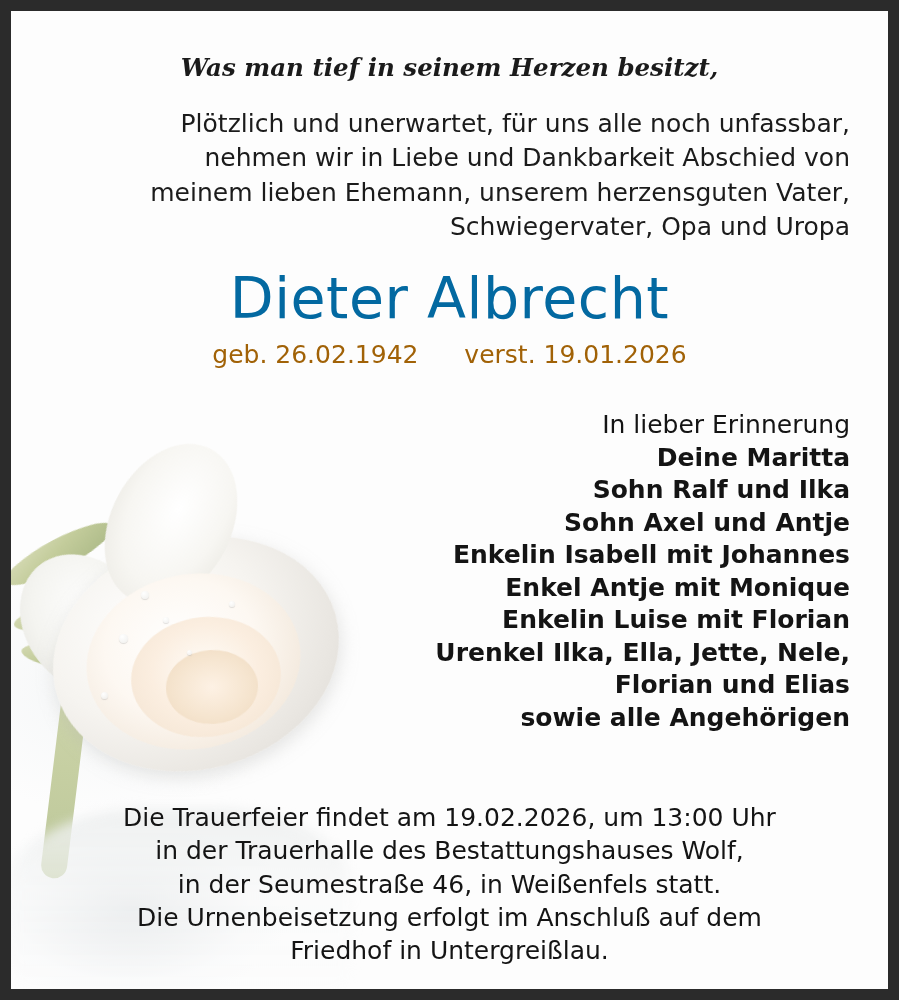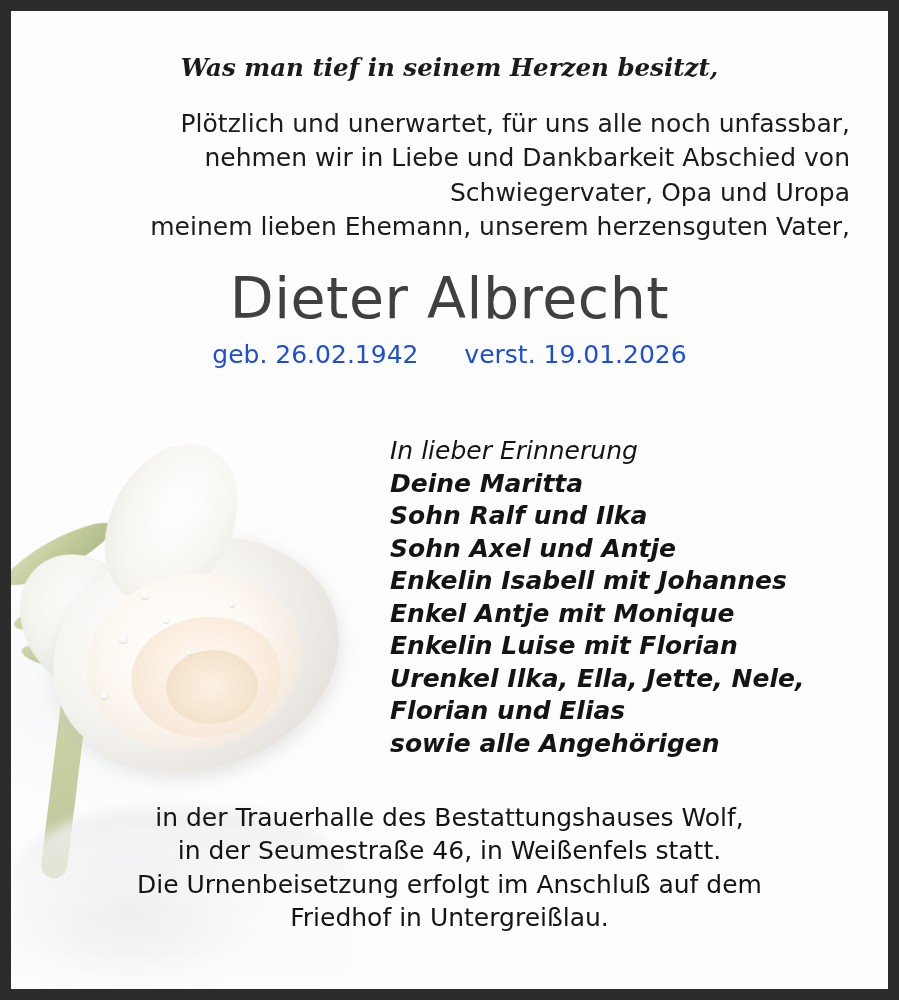--- a/index.html
+++ b/index.html
@@ -139,39 +139,38 @@
     font-size: 25px;
     line-height: 1.38;
     color: #1b1b1b;
     margin: 22px 0 0 0;
   }
   .intro div { white-space: nowrap; }
   .name {
     text-align: center;
     font-size: 57px;
     line-height: 1.05;
-    color: #404040;
+    color: #0369a1;
     margin: 24px 0 0 0;
     letter-spacing: 0.5px;
   }
   .dates {
     text-align: center;
     font-size: 25px;
-    color: #1d4ed8;
+    color: #a16207;
     margin: 12px 0 0 0;
   }
   .dates .gap { display: inline-block; width: 30px; }
   .mourners {
     position: absolute;
     right: 38px;
-    top: 424px;
+    top: 398px;
     width: 460px;
-    text-align: left;
+    text-align: right;
     color: #141414;
-    font-style: italic;
   }
   .mourners .lead {
     font-size: 25px;
     font-weight: normal;
     line-height: 1.3;
   }
   .mourners .fam {
     font-size: 25px;
     font-weight: bold;
     line-height: 1.3;
@@ -217,22 +216,22 @@
 
     <div class="content">
 
       <div class="verse">
         <div>Was man tief in seinem Herzen besitzt,</div>
       </div>
 
       <div class="intro">
         <div>Plötzlich und unerwartet, für uns alle noch unfassbar,</div>
         <div>nehmen wir in Liebe und Dankbarkeit Abschied von</div>
+        <div>meinem lieben Ehemann, unserem herzensguten Vater,</div>
         <div>Schwiegervater, Opa und Uropa</div>
-        <div>meinem lieben Ehemann, unserem herzensguten Vater,</div>
       </div>
 
       <div class="name">Dieter Albrecht</div>
 
       <div class="dates">
         <span>geb. 26.02.1942</span>
         <span class="gap"></span>
         <span>verst. 19.01.2026</span>
       </div>
 
@@ -243,20 +242,21 @@
         <div class="fam">Sohn Axel und Antje</div>
         <div class="fam">Enkelin Isabell mit Johannes</div>
         <div class="fam">Enkel Antje mit Monique</div>
         <div class="fam">Enkelin Luise mit Florian</div>
         <div class="fam">Urenkel Ilka, Ella, Jette, Nele,</div>
         <div class="fam">Florian und Elias</div>
         <div class="fam">sowie alle Angehörigen</div>
       </div>
 
       <div class="service">
+        <div>Die Trauerfeier findet am 19.02.2026, um 13:00 Uhr</div>
         <div>in der Trauerhalle des Bestattungshauses Wolf,</div>
         <div>in der Seumestraße 46, in Weißenfels statt.</div>
         <div>Die Urnenbeisetzung erfolgt im Anschluß auf dem</div>
         <div>Friedhof in Untergreißlau.</div>
       </div>
 
     </div>
   </div>
 </div>
 

